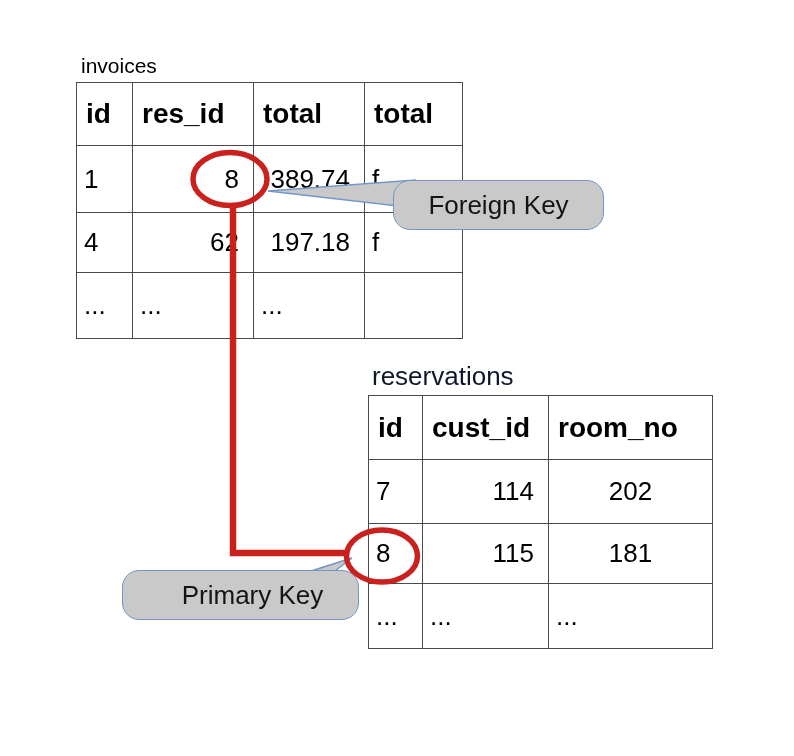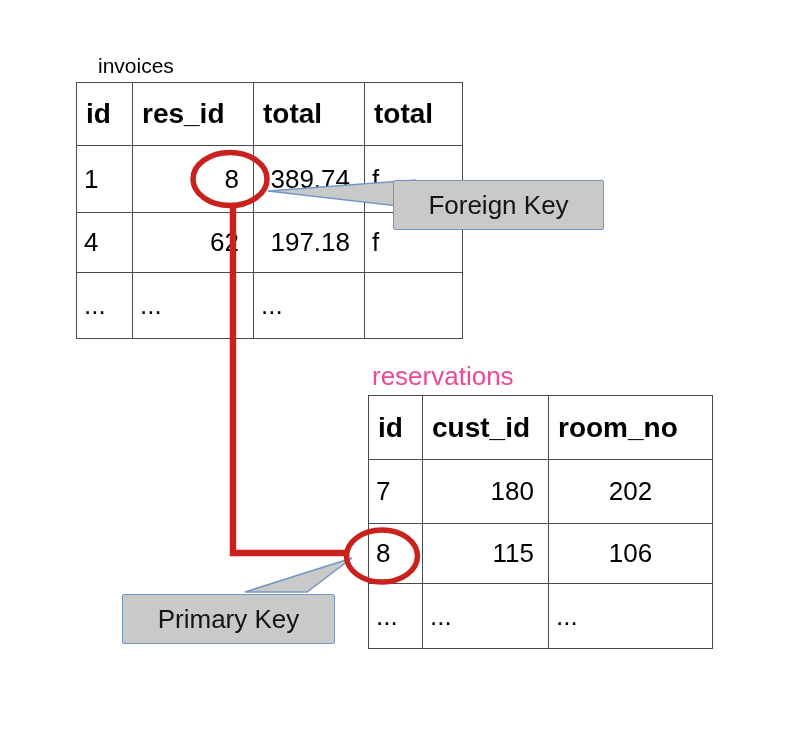--- a/index.html
+++ b/index.html
@@ -9,27 +9,27 @@
     height: 756px;
     background: #ffffff;
     font-family: "Liberation Sans", sans-serif;
     position: relative;
     overflow: hidden;
   }
   .abs { position: absolute; }
 
   
   #invoices-label {
-    left: 98px; top: 54px;
+    left: 81px; top: 54px;
     font-size: 21px; color: #000;
     z-index: 1;
   }
   #reservations-label {
     left: 372px; top: 361px;
-    font-size: 26px; color: #ec4899;
+    font-size: 26px; color: #0f172a;
     z-index: 1;
   }
 
   
   table {
     border-collapse: collapse;
     table-layout: fixed;
     z-index: 1;
   }
   td, th {
@@ -60,30 +60,30 @@
   #invoices-table     { left: 76px;  top: 82px;  width: 386px; }
   #reservations-table { left: 368px; top: 395px; width: 344px; }
 
   
   #tails-layer { left: 0; top: 0; z-index: 2; pointer-events: none; }
 
   
   .callout {
     background: #c9c9c9;
     border: 1.5px solid #7396c8;
-    border-radius: 2px;
+    border-radius: 17px;
     display: flex;
     align-items: center;
     justify-content: center;
     font-size: 26px;
     color: #141414;
     z-index: 3;
   }
   #foreign-key-callout { left: 393px; top: 180px; width: 209px; height: 48px; }
-  #primary-key-callout { left: 122px; top: 594px; width: 211px; height: 48px; }
+  #primary-key-callout { left: 122px; top: 570px; width: 211px; height: 48px; padding-left: 24px; }
 
   
   #red-layer { left: 0; top: 0; z-index: 4; pointer-events: none; }
 </style>
 </head>
 <body>
 
 <div class="abs" id="invoices-label">invoices</div>
 
 <table class="abs" id="invoices-table">
@@ -130,27 +130,27 @@
       <col style="width:164px">
   </colgroup>
   <tbody>
       <tr class="h64">
     <th>id</th>
     <th>cust_id</th>
     <th>room_no</th>
   </tr>
   <tr class="h64">
     <td class="al">7</td>
-    <td class="ar">180</td>
+    <td class="ar">114</td>
     <td class="ac">202</td>
   </tr>
   <tr class="h60">
     <td class="al">8</td>
     <td class="ar">115</td>
-    <td class="ac">106</td>
+    <td class="ac">181</td>
   </tr>
   <tr class="h65">
     <td class="al">...</td>
     <td class="al">...</td>
     <td class="al">...</td>
   </tr>
 </tbody>
   </table>
 
 <svg class="abs" id="tails-layer" width="794" height="756">

